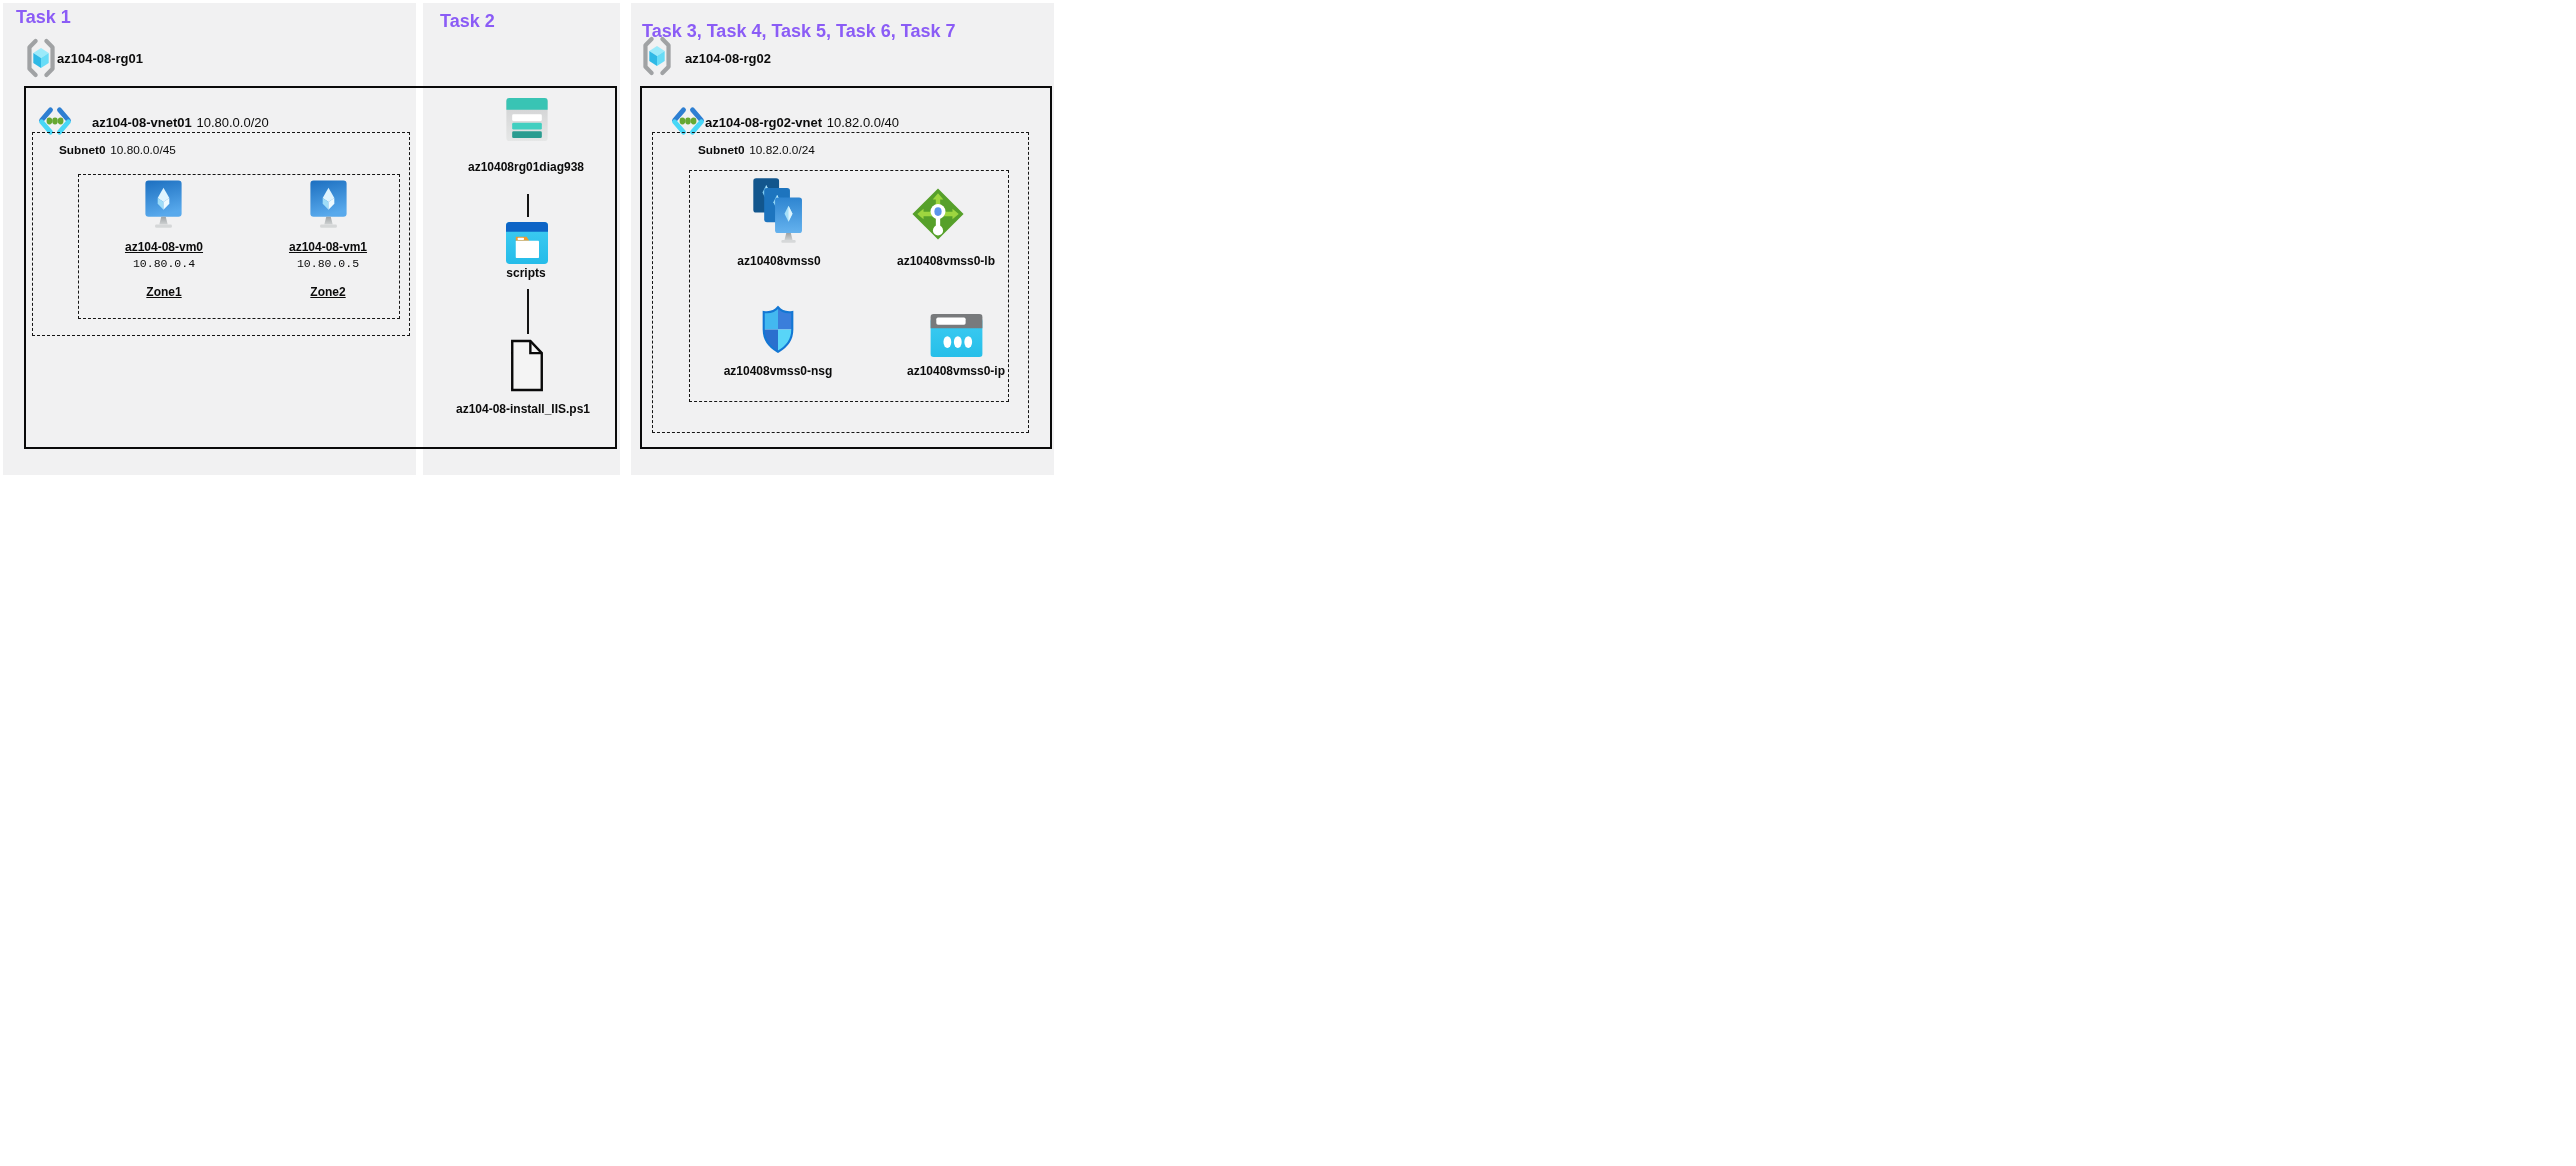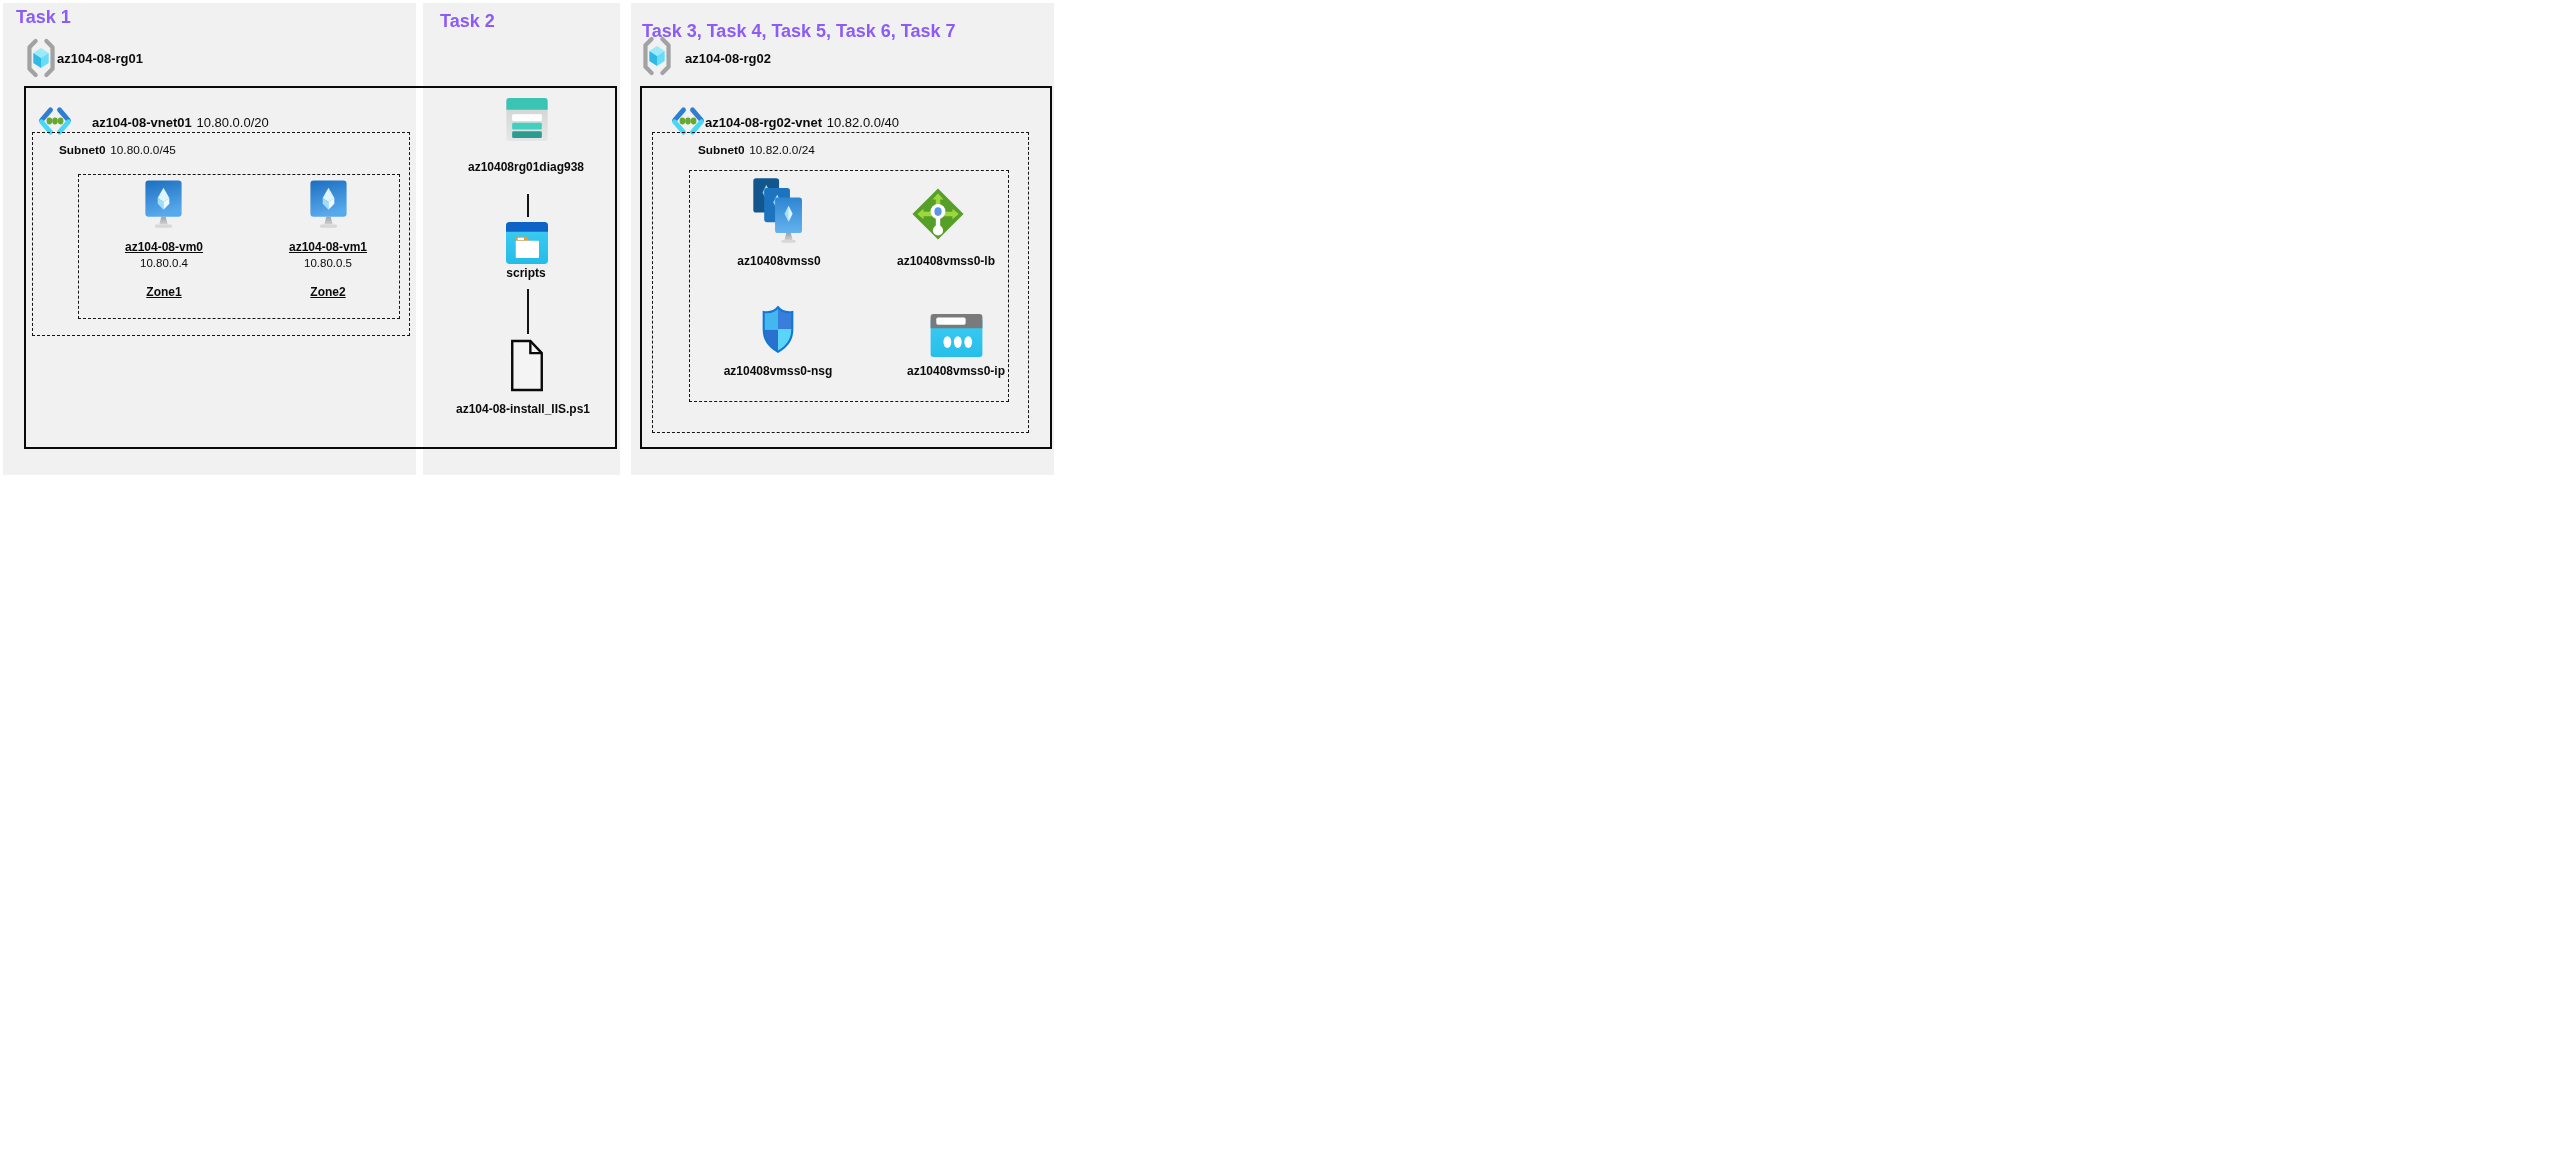--- a/index.html
+++ b/index.html
@@ -8,21 +8,21 @@
     font-family:"Liberation Sans",sans-serif;color:#0b0b0b;overflow:hidden;
   }
   .col{position:absolute;top:3.4px;height:472px;background:#f1f1f2;}
   #col-task1{left:3.4px;width:413px;}
   #col-task2{left:423px;width:197px;}
   #col-task3{left:631px;width:423px;}
   .hdr{position:absolute;font-size:18px;font-weight:bold;color:#8b5cf6;white-space:nowrap;}
   .box{position:absolute;border:2px solid #0a0a0a;}
   .dash{position:absolute;border:1.6px dashed #141414;}
   .lbl{position:absolute;font-weight:bold;font-size:12px;line-height:1.2;text-align:center;white-space:nowrap;}
-  .lbl.reg{font-weight:normal;}
+  .lbl.reg{font-weight:normal;font-family:Liberation Mono, monospace;}
   .rowlbl{position:absolute;font-size:13px;white-space:nowrap;}
   .rowlbl .name{font-weight:bold;}
   .rowlbl .cidr{font-weight:normal;margin-left:4.7px;}
   .sub{font-size:11.8px;}
   .vmname{font-size:12px;text-decoration:underline;}
   .vmip{font-size:11.5px;font-weight:normal;}
   .vline{position:absolute;width:1.6px;background:#141414;}
   .icon{position:absolute;}
   svg{display:block;}
 </style>

